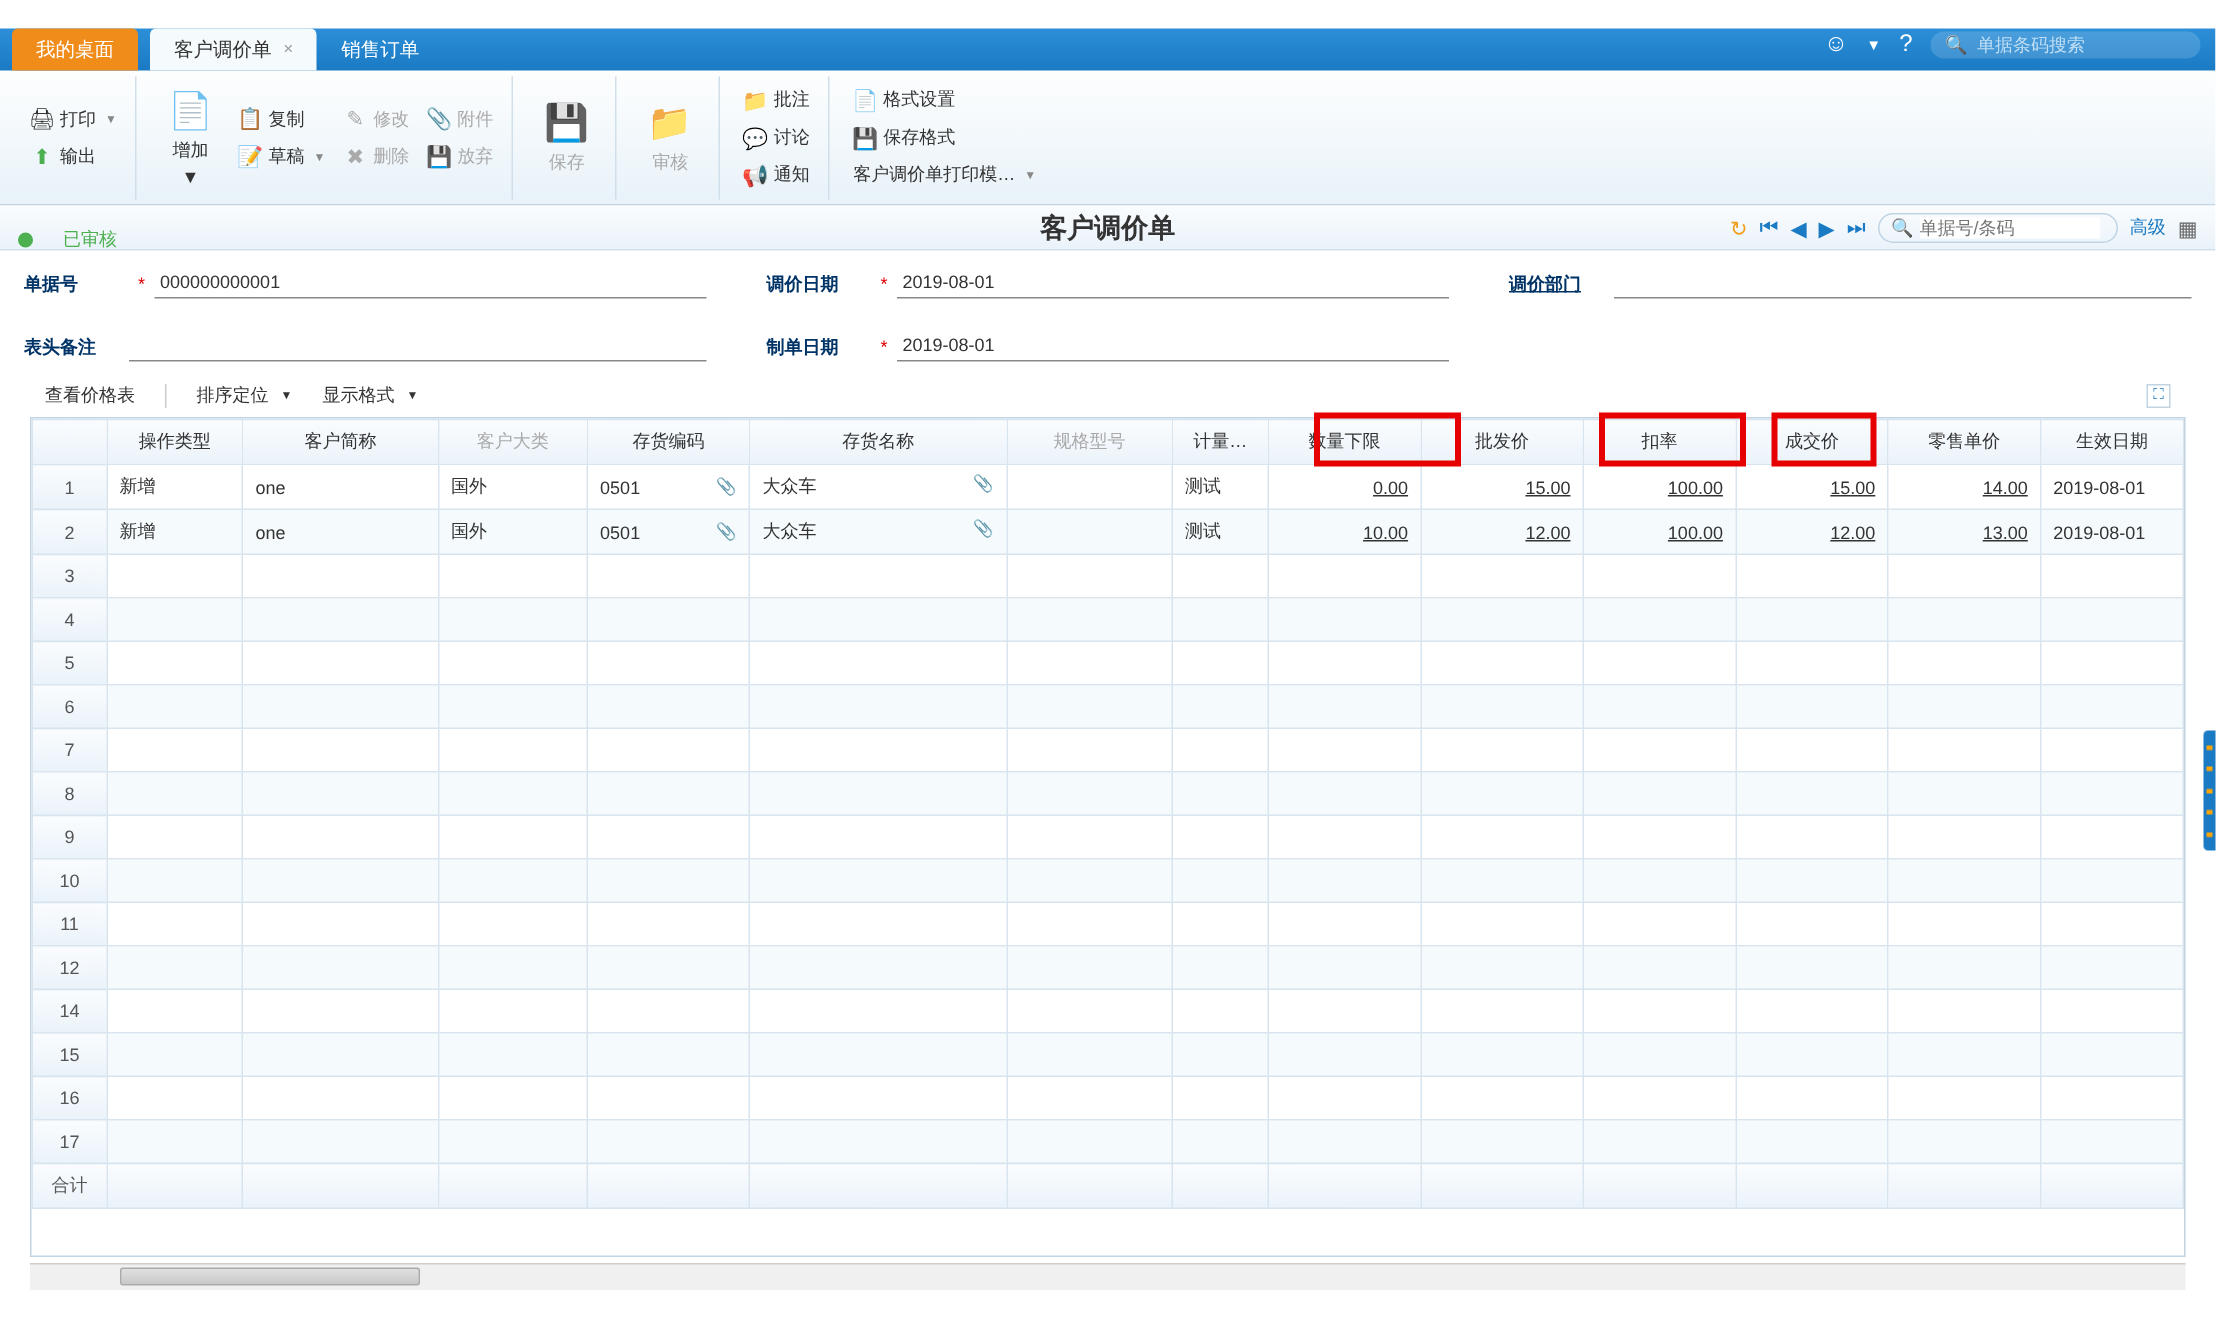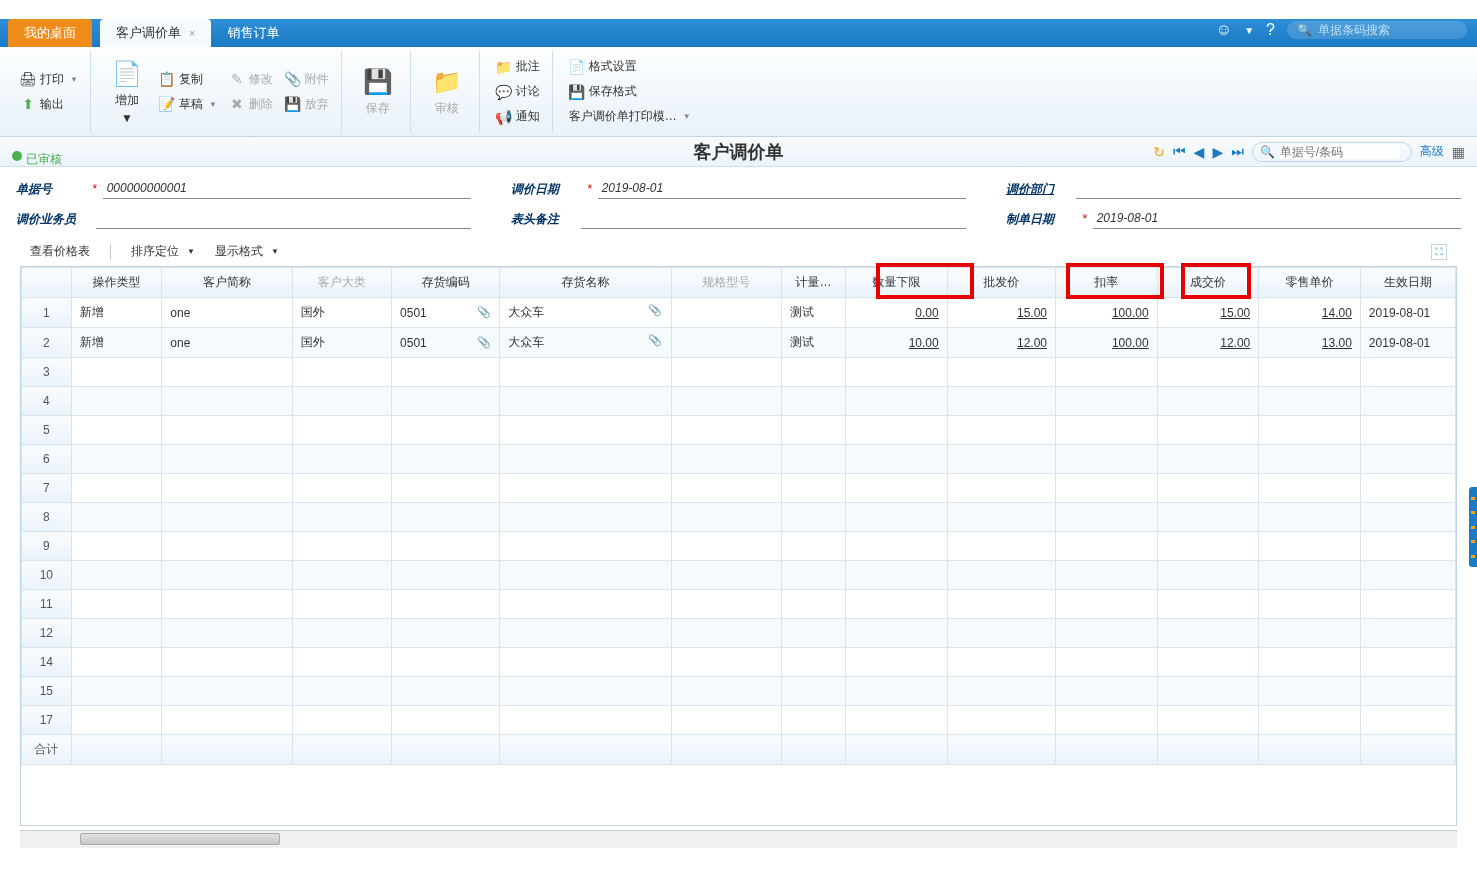--- a/index.html
+++ b/index.html
@@ -23,32 +23,32 @@
     .tb-group.nb { border-right: none; }
     .tb-item { display: flex; align-items: center; gap: 4px; color: #333; cursor: pointer; padding: 2px 4px; font-size: 12px; white-space: nowrap; }
     .tb-item.disabled { color: #aaa; }
     .tb-item .dd { font-size: 8px; color: #888; margin-left: 2px; }
     .tb-big { display: flex; flex-direction: column; align-items: center; gap: 2px; padding: 4px 8px; cursor: pointer; }
     .tb-big-icon { width: 32px; height: 32px; display: flex; align-items: center; justify-content: center; font-size: 24px; }
     .tb-small-icon { width: 16px; height: 16px; display: inline-flex; align-items: center; justify-content: center; font-size: 14px; }
     
     
     .title-bar { background: linear-gradient(#fafcfe, #eaf3fa); border-bottom: 1px solid #d0dfea; height: 30px; display: flex; align-items: center; padding: 0 12px; position: relative; }
-    .status-badge { color: #4caf50; display: flex; gap: 4px; margin-top: 16px; }
+    .status-badge { color: #4caf50; display: flex; align-items: center; gap: 20px; margin-top: 16px; }
     .status-dot { width: 10px; height: 10px; background: #4caf50; border-radius: 50%; }
     .page-title { position: absolute; left: 50%; transform: translateX(-50%); font-size: 18px; font-weight: bold; color: #333; }
     .nav-controls { position: absolute; right: 12px; display: flex; align-items: center; gap: 8px; }
     .nav-icon { color: #1a7ac4; font-size: 14px; cursor: pointer; }
     .nav-search { border: 1px solid #c0d4e4; border-radius: 12px; padding: 2px 8px; display: flex; align-items: center; gap: 4px; width: 160px; }
     .nav-search input { border: none; outline: none; width: 120px; font-size: 12px; }
     .adv-link { color: #1a7ac4; cursor: pointer; }
     .grid-icon { color: #666; font-size: 14px; cursor: pointer; }
     
     
-    .form-area { padding: 12px 16px 8px; display: grid; grid-template-columns: 1fr 1fr 1fr; gap: 10px 40px; font-style: italic; }
+    .form-area { padding: 12px 16px 8px; display: grid; grid-template-columns: 1fr 1fr 1fr; gap: 22px 40px; }
     .form-row { display: flex; align-items: center; }
     .form-label { color: #003366; font-weight: bold; width: 70px; flex-shrink: 0; }
     .form-label.link { text-decoration: underline; cursor: pointer; }
     .req { color: #d00; margin: 0 6px; }
     .form-value { border-bottom: 1px solid #888; flex: 1; padding: 2px 4px; min-height: 20px; }
     
     
     .table-tb { padding: 6px 20px 6px 30px; display: flex; align-items: center; gap: 20px; position: relative; }
     .table-tb-btn { color: #333; cursor: pointer; display: flex; align-items: center; gap: 4px; }
     .divider { width: 1px; height: 16px; background: #ccc; }
@@ -220,24 +220,20 @@
       <span class="req">*</span>
       <span class="form-value">000000000001</span>
     </div>
   <div class="form-row">
       <span class="form-label">调价日期</span>
       <span class="req">*</span>
       <span class="form-value">2019-08-01</span>
     </div>
   <div class="form-row">
       <span class="form-label link">调价部门</span>
-      <span class="form-value"></span>
-    </div>
-  <div class="form-row">
-      <span class="form-label" style="width:80px">调价业务员</span>
       <span class="form-value"></span>
     </div>
   <div class="form-row">
       <span class="form-label">表头备注</span>
       <span class="form-value"></span>
     </div>
   <div class="form-row">
       <span class="form-label">制单日期</span>
       <span class="req">*</span>
       <span class="form-value">2019-08-01</span>
@@ -514,20 +510,36 @@
             <td></td>
             <td></td>
             <td></td>
             <td></td>
             <td></td>
             <td></td>
             <td></td>
             <td></td>
           </tr>
           <tr>
+            <td class="rownum">16</td>
+            <td></td>
+            <td></td>
+            <td></td>
+            <td></td>
+            <td></td>
+            <td></td>
+            <td></td>
+            <td></td>
+            <td></td>
+            <td></td>
+            <td></td>
+            <td></td>
+            <td></td>
+          </tr>
+          <tr>
             <td class="rownum">17</td>
             <td></td>
             <td></td>
             <td></td>
             <td></td>
             <td></td>
             <td></td>
             <td></td>
             <td></td>
             <td></td>

